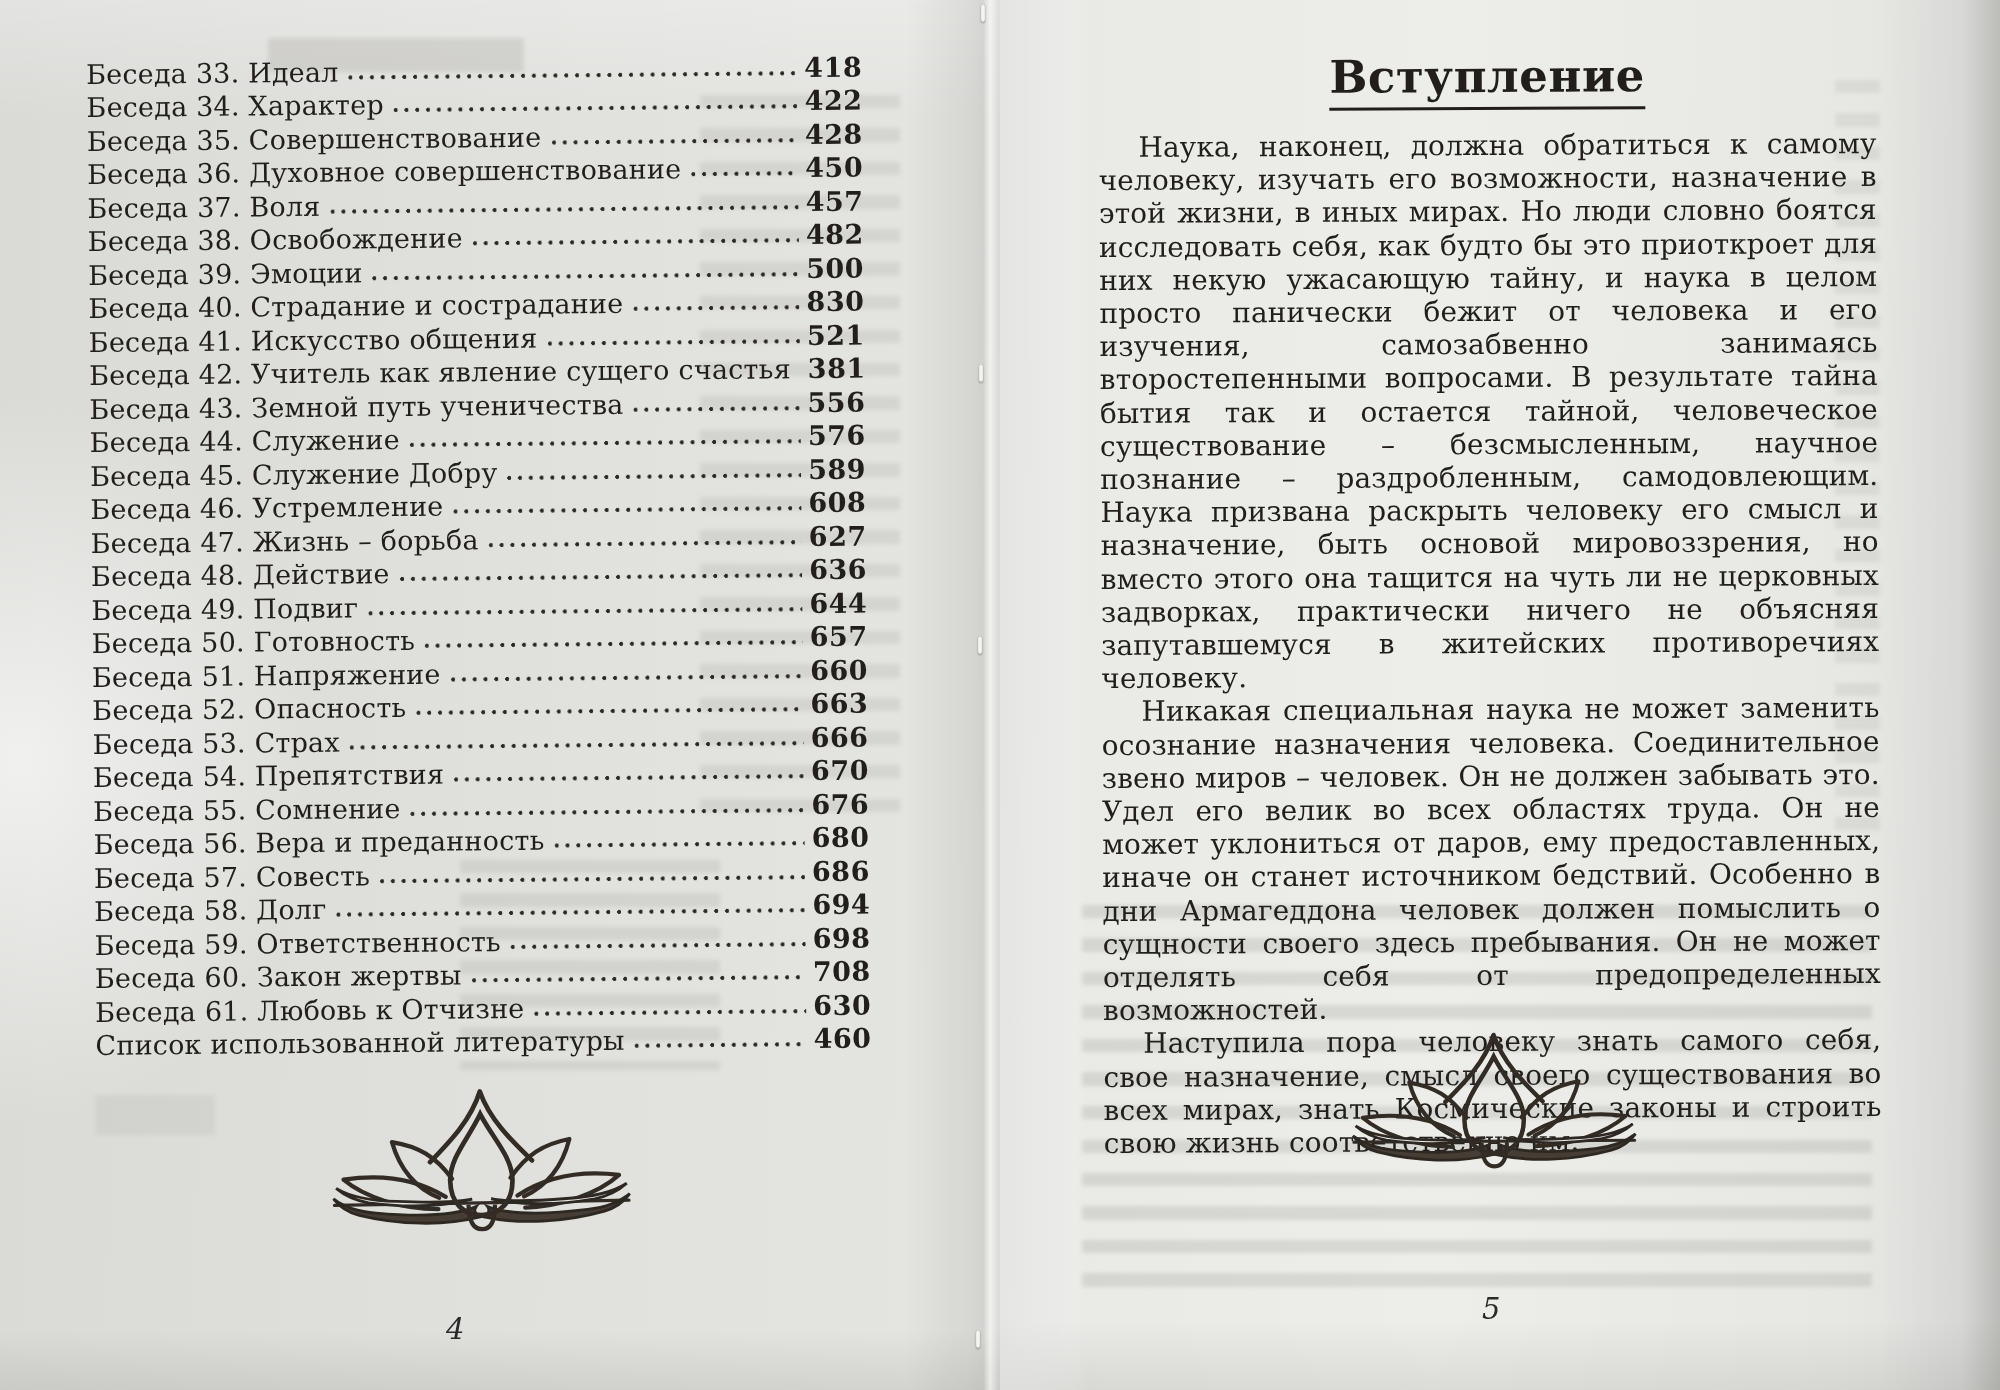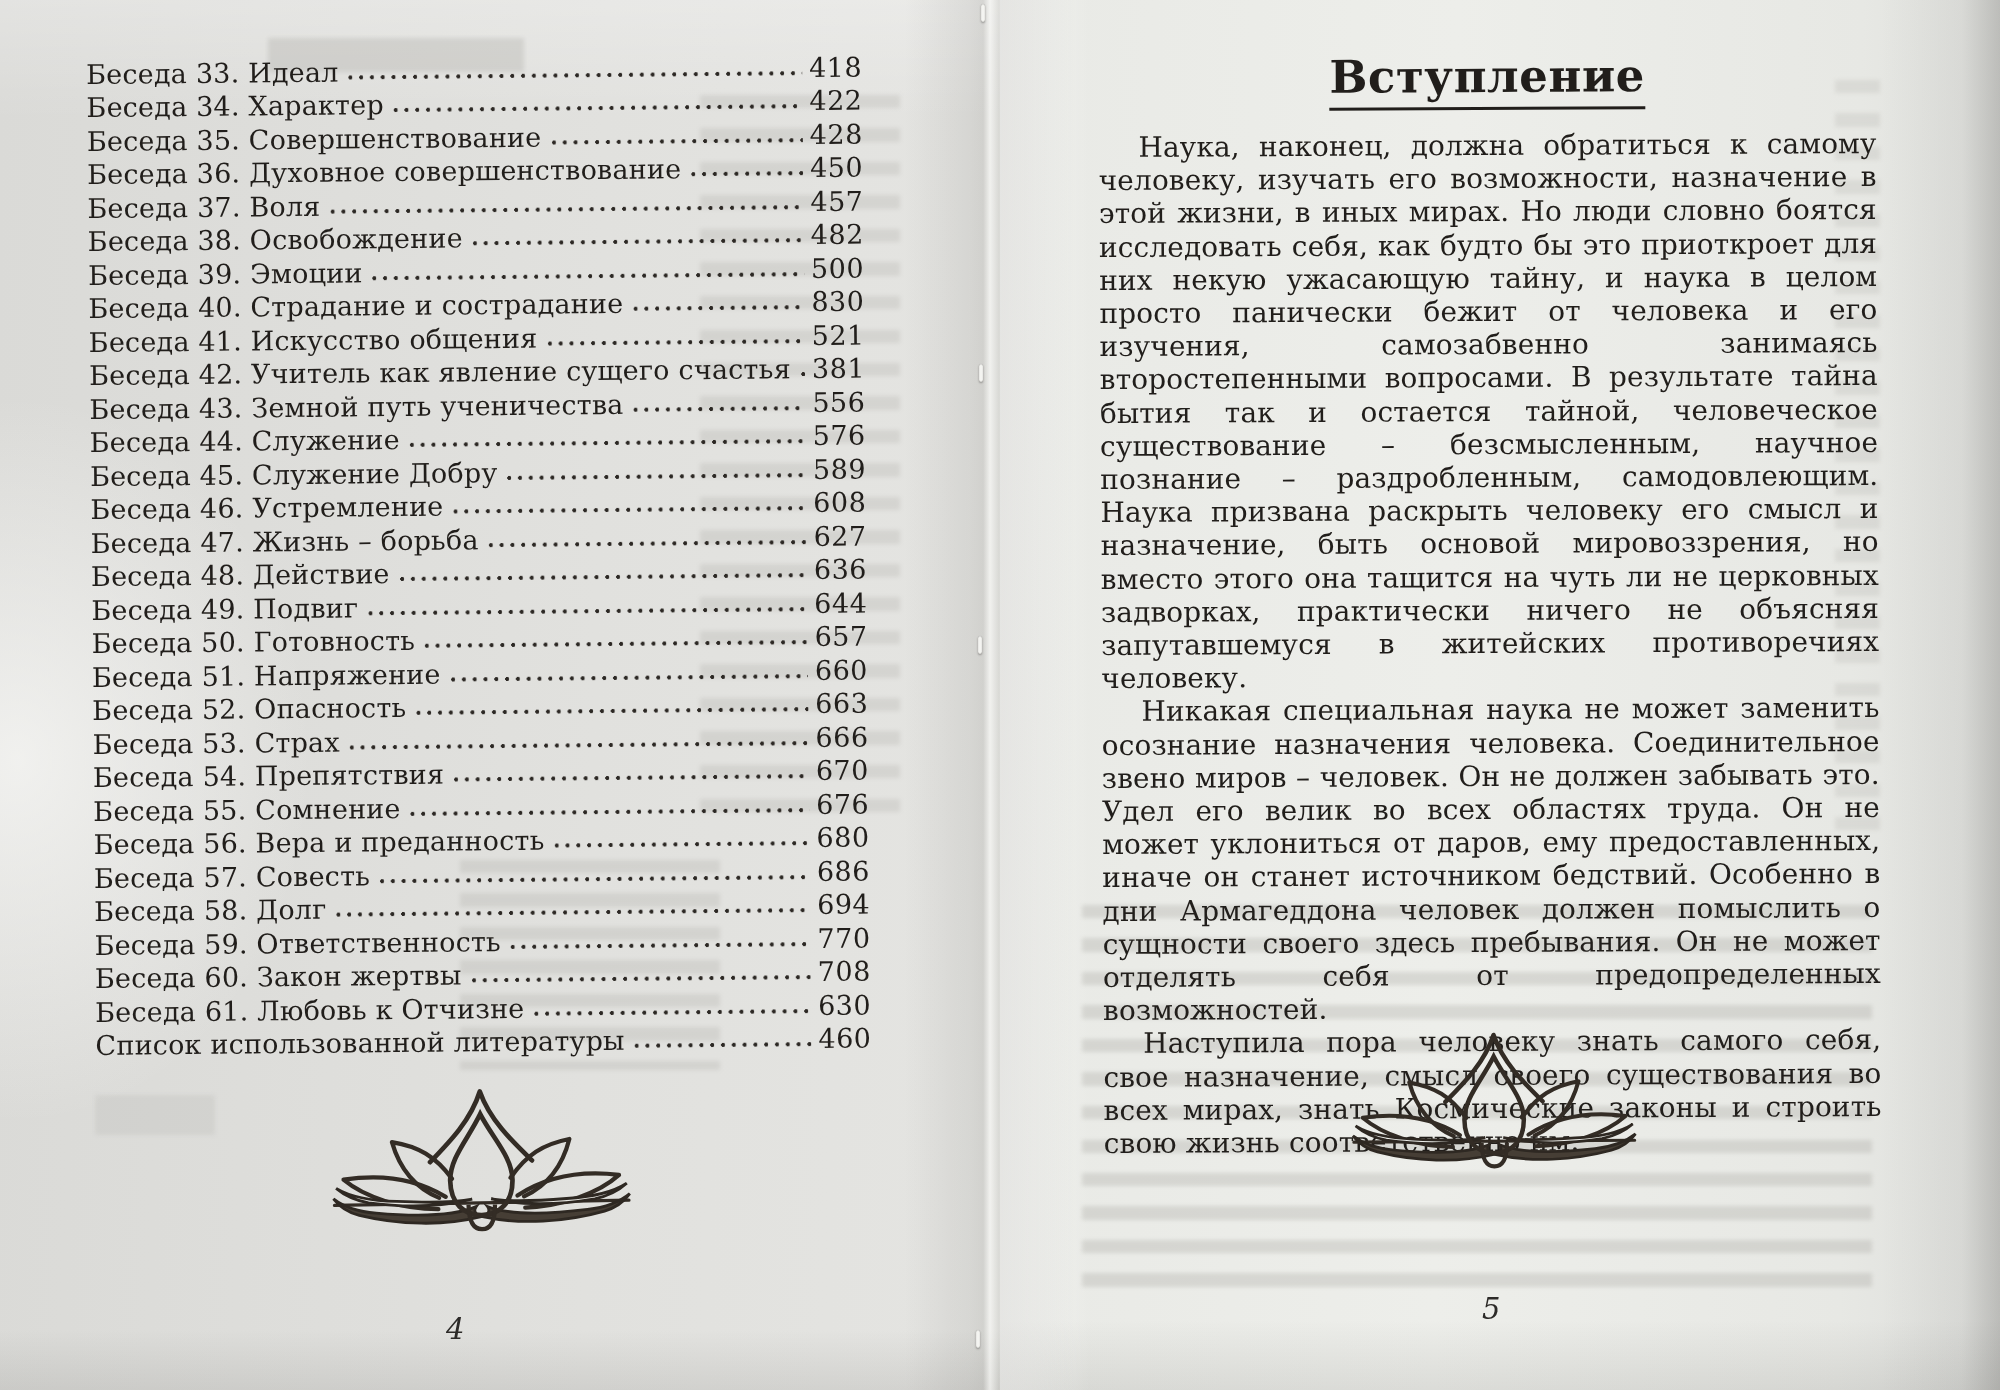--- a/index.html
+++ b/index.html
@@ -55,21 +55,21 @@
     transform:rotate(-0.55deg);transform-origin:left top;
     font-size:27px;
   }
   .toc-row{display:flex;align-items:flex-end;height:33.5px;white-space:nowrap;}
   .toc-label{flex:0 0 auto;letter-spacing:.2px;}
   .leader{
     flex:1 1 auto;height:8px;margin:0 7px 6px 10px;
     background-image:radial-gradient(circle at 2.2px 4px,#2c2824 1.75px,rgba(0,0,0,0) 2.3px);
     background-size:10.8px 8px;background-repeat:repeat-x;background-position:left bottom;
   }
-  .toc-page{flex:0 0 auto;letter-spacing:.5px;}
+  .toc-page{flex:0 0 auto;letter-spacing:.5px;font-weight:bold;}
   
   .chapter{
     position:absolute;left:1098px;top:52px;width:778px;
     transform:rotate(-0.3deg);transform-origin:left top;
   }
   .chapter h1{
     margin:0 0 26px 0;text-align:center;font-size:45px;font-weight:bold;letter-spacing:.5px;
   }
   .chapter h1 span{border-bottom:3px solid var(--ink);padding-bottom:4px;}
   .bodytext p{
@@ -267,21 +267,21 @@
 
   <div class="toc-row">
     <span class="toc-label">Беседа 58. Долг</span>
     <span class="leader"></span>
     <span class="toc-page">694</span>
   </div>
 
   <div class="toc-row">
     <span class="toc-label">Беседа 59. Ответственность</span>
     <span class="leader"></span>
-    <span class="toc-page">770</span>
+    <span class="toc-page">698</span>
   </div>
 
   <div class="toc-row">
     <span class="toc-label">Беседа 60. Закон жертвы</span>
     <span class="leader"></span>
     <span class="toc-page">708</span>
   </div>
 
   <div class="toc-row">
     <span class="toc-label">Беседа 61. Любовь к Отчизне</span>

